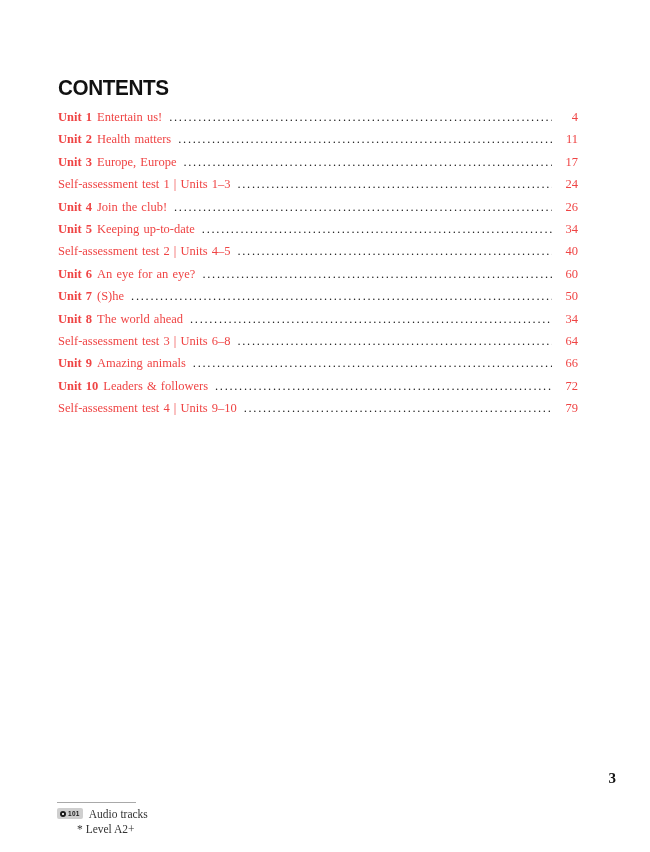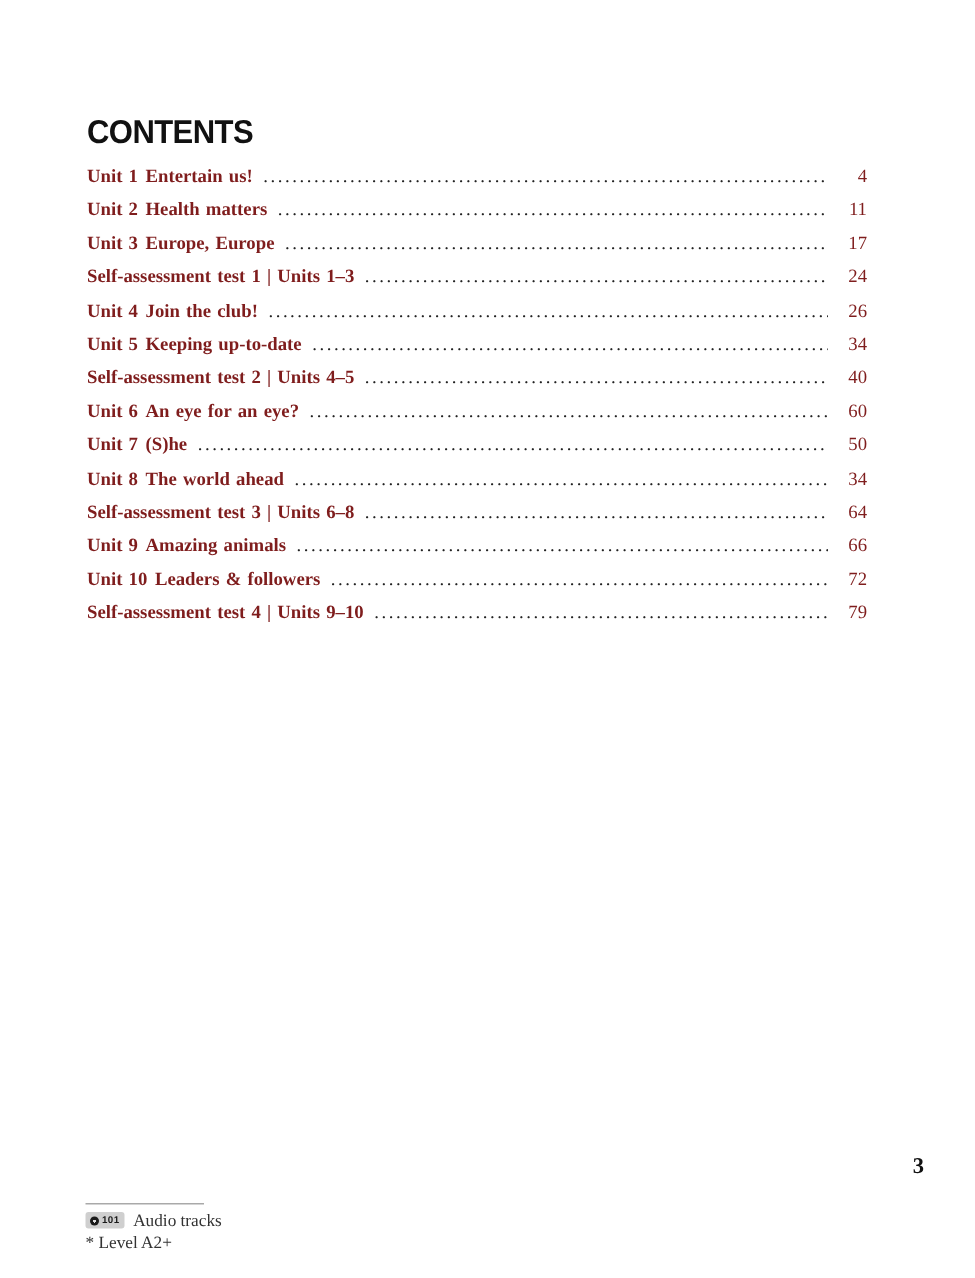--- a/index.html
+++ b/index.html
@@ -29,24 +29,24 @@
     transform-origin: left center;
   }
   .toc { margin-top: 7px; }
   .toc-row {
     display: flex;
     align-items: flex-start;
     height: 22.4px;
     line-height: 22.4px;
     font-size: 12.5px;
     word-spacing: 1px;
-    color: #7f1d1d;
+    color: #ef4444;
   }
   .prefix { font-weight: bold; margin-right: 5px; white-space: nowrap; }
-  .title  { white-space: nowrap; font-weight: bold; }
+  .title  { white-space: nowrap; }
   .dots {
     flex: 1;
     overflow: hidden;
     white-space: nowrap;
     margin: 0 4px 0 7px;
     letter-spacing: 1.7px;
     color: #222222;
   }
   .dots::after {
     content: "....................................................................................................................................................................";
@@ -80,21 +80,21 @@
     background: radial-gradient(circle, #dddddd 0 1px, #1a1a1a 1px);
   }
   .audio-badge .num {
     font-family: "Liberation Sans", sans-serif;
     font-size: 6.5px;
     font-weight: bold;
     letter-spacing: 0.3px;
     color: #1a1a1a;
     line-height: 7px;
   }
-  .level-line { margin-top: 3px; }
+  .level-line { margin-top: 3px; margin-left: 20px; }
   .corner-pageno {
     position: absolute;
     right: 34px;
     top: 770px;
     font-size: 15px;
     font-weight: bold;
     color: #111111;
   }
 </style>
 </head>

